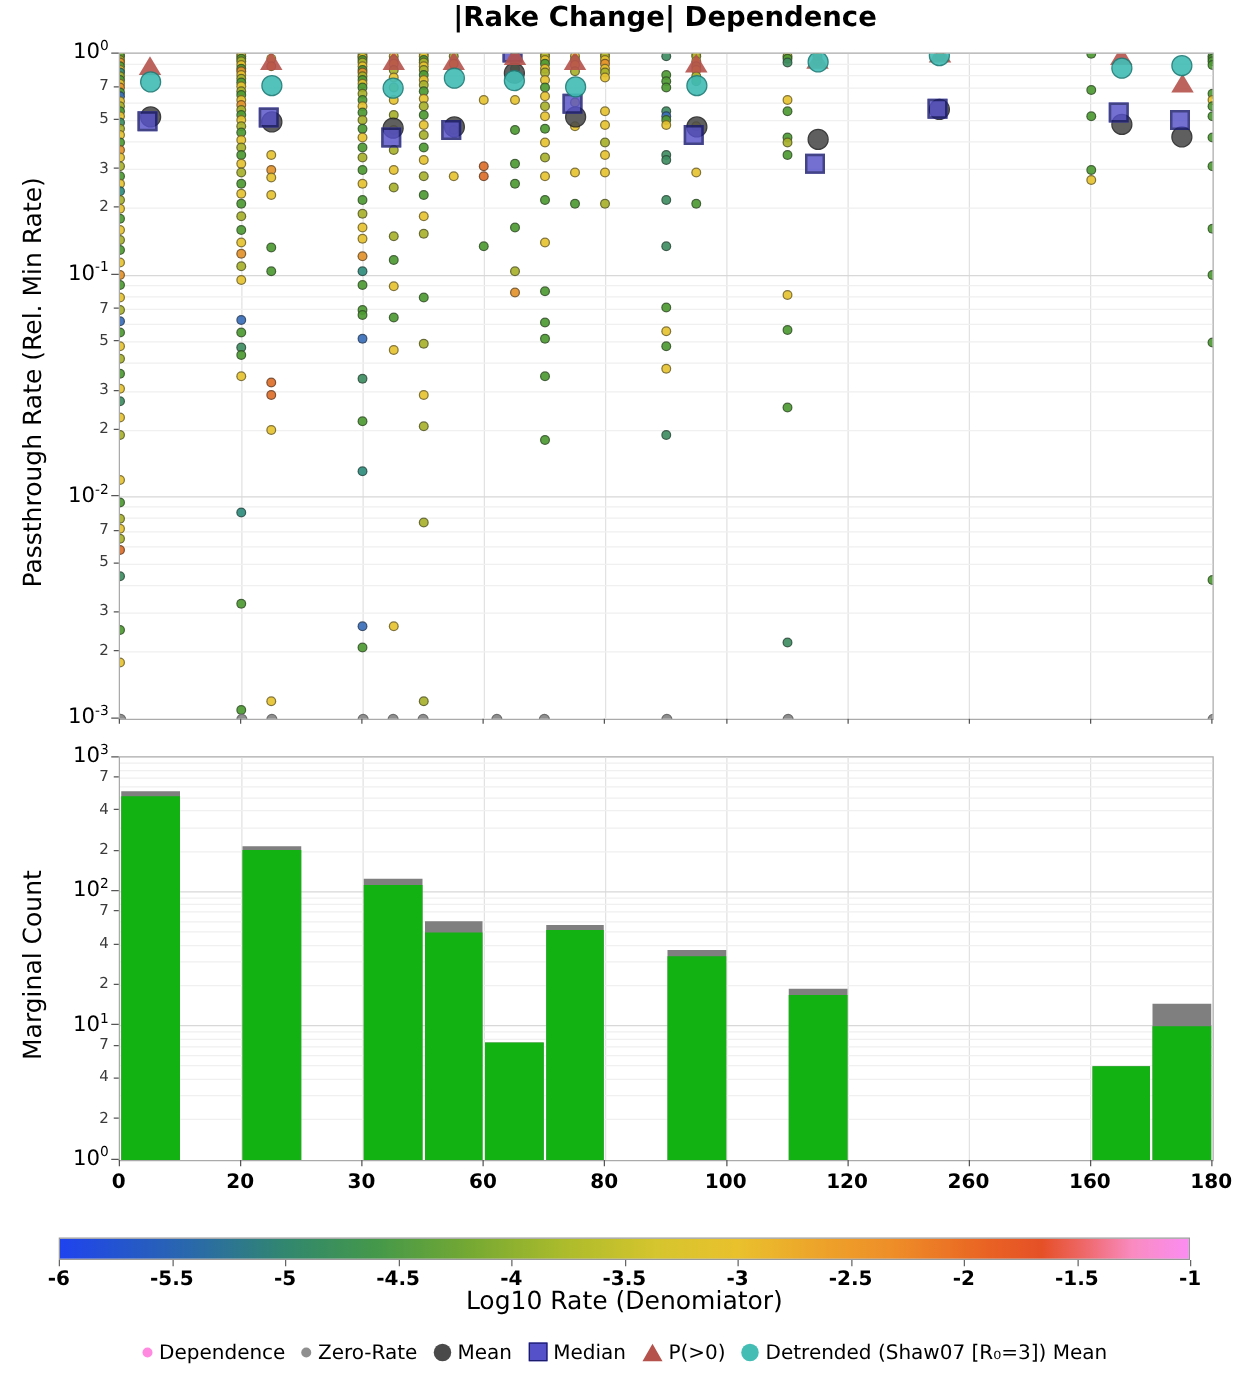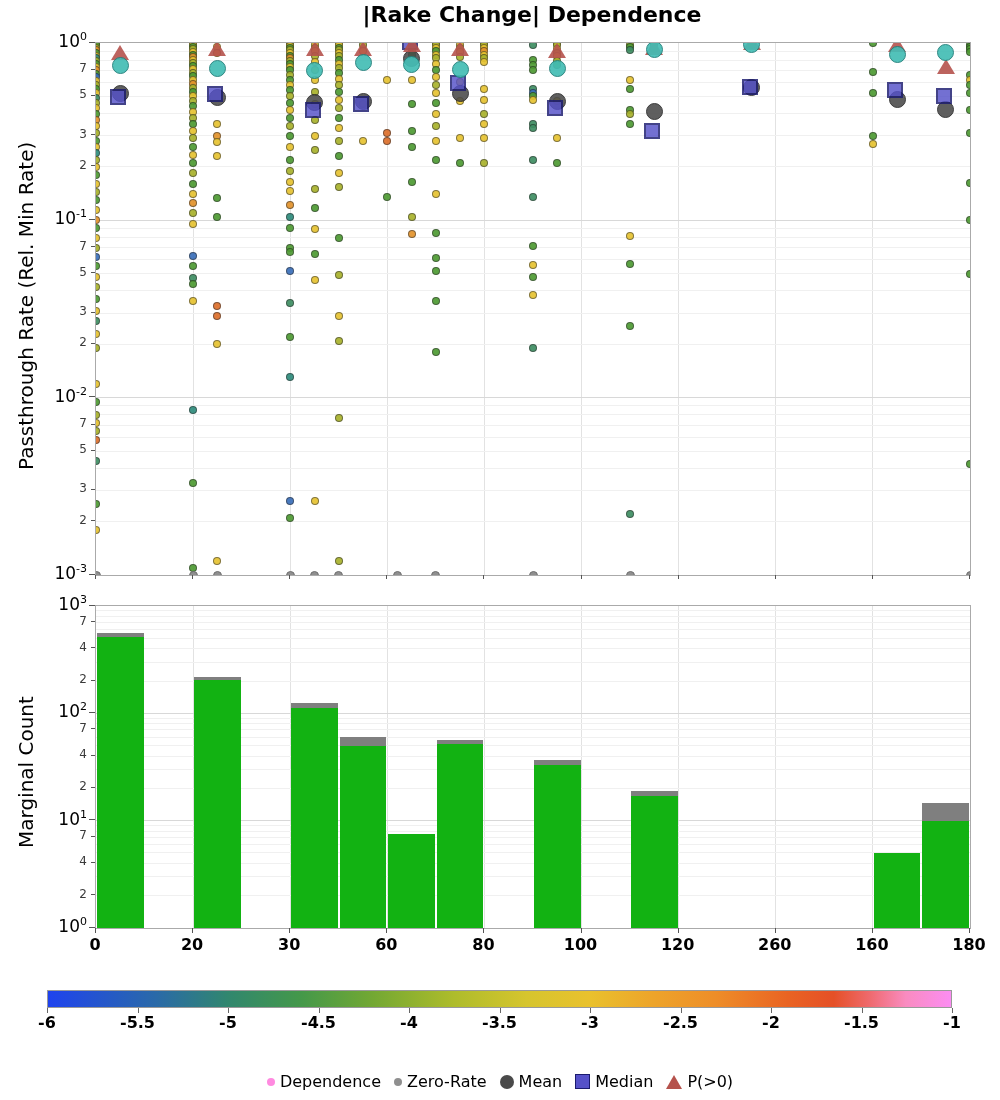--- a/index.html
+++ b/index.html
@@ -623,20 +623,21 @@
       <div class="cbtick-label" style="left: 565px; top: 1013px;">-3</div>
       <div class="cbtick-mark" style="left: 680.5px; top: 1008px;"></div>
       <div class="cbtick-label" style="left: 655.5px; top: 1013px;">-2.5</div>
       <div class="cbtick-mark" style="left: 771px; top: 1008px;"></div>
       <div class="cbtick-label" style="left: 746px; top: 1013px;">-2</div>
       <div class="cbtick-mark" style="left: 861.5px; top: 1008px;"></div>
       <div class="cbtick-label" style="left: 836.5px; top: 1013px;">-1.5</div>
       <div class="cbtick-mark" style="left: 952px; top: 1008px;"></div>
       <div class="cbtick-label" style="left: 927px; top: 1013px;">-1</div>
     </div>
+  <div class="xlab" style="left:47px;top:1028px;width:905px;">Log10 Rate (Denomiator)</div>
 
   <div id="marker-legend">
     <div class="mleg-item">
       <span class="mk-dot-sm" style="background:#ff8ae0;"></span>
       <span class="mleg-label">Dependence</span>
     </div>
     <div class="mleg-item">
       <span class="mk-dot-sm" style="background:#8f8f8f;"></span>
       <span class="mleg-label">Zero-Rate</span>
     </div>
@@ -645,14 +646,18 @@
       <span class="mleg-label">Mean</span>
     </div>
     <div class="mleg-item">
       <span class="mk-square" style="background:#5551c9;border:1px solid #1b1b6e;"></span>
       <span class="mleg-label">Median</span>
     </div>
     <div class="mleg-item">
       <span class="mk-tri" style="border-bottom:14px solid #b5524c;"></span>
       <span class="mleg-label">P(&gt;0)</span>
     </div>
+    <div class="mleg-item">
+      <span class="mk-circle" style="background:#44bdb5;"></span>
+      <span class="mleg-label">Detrended (Shaw07 [R₀=3]) Mean</span>
+    </div>
   </div>
 </div>
 
 </body></html>

